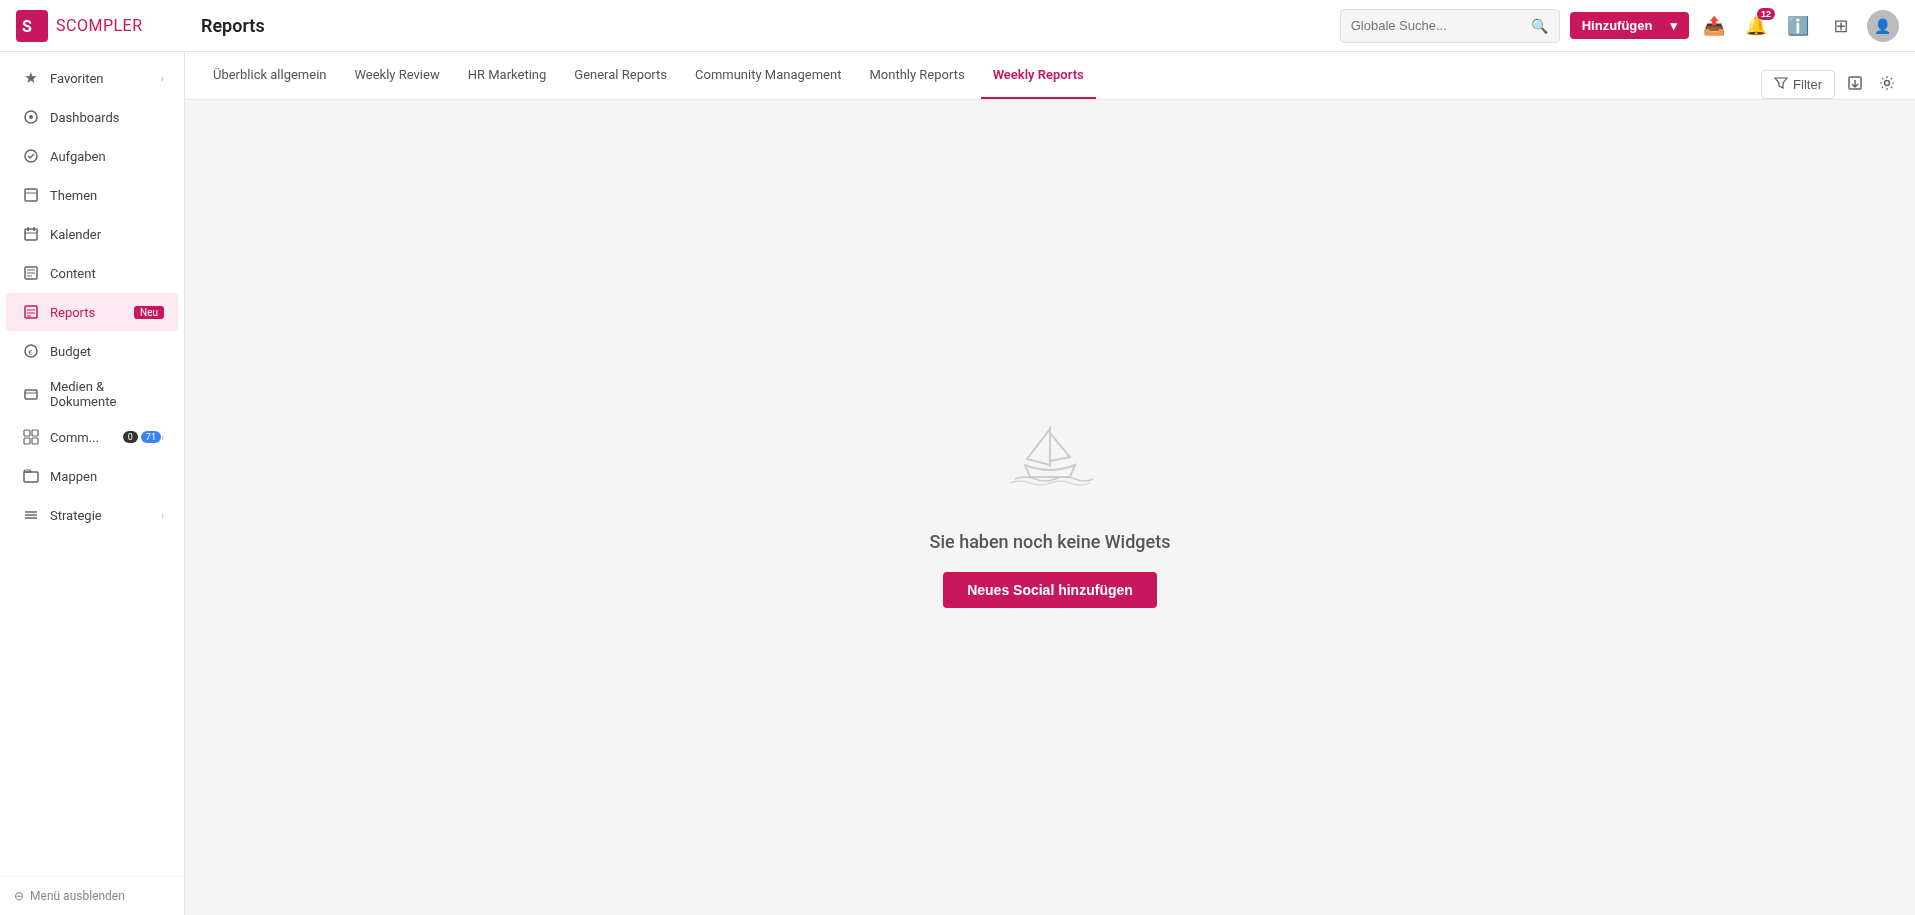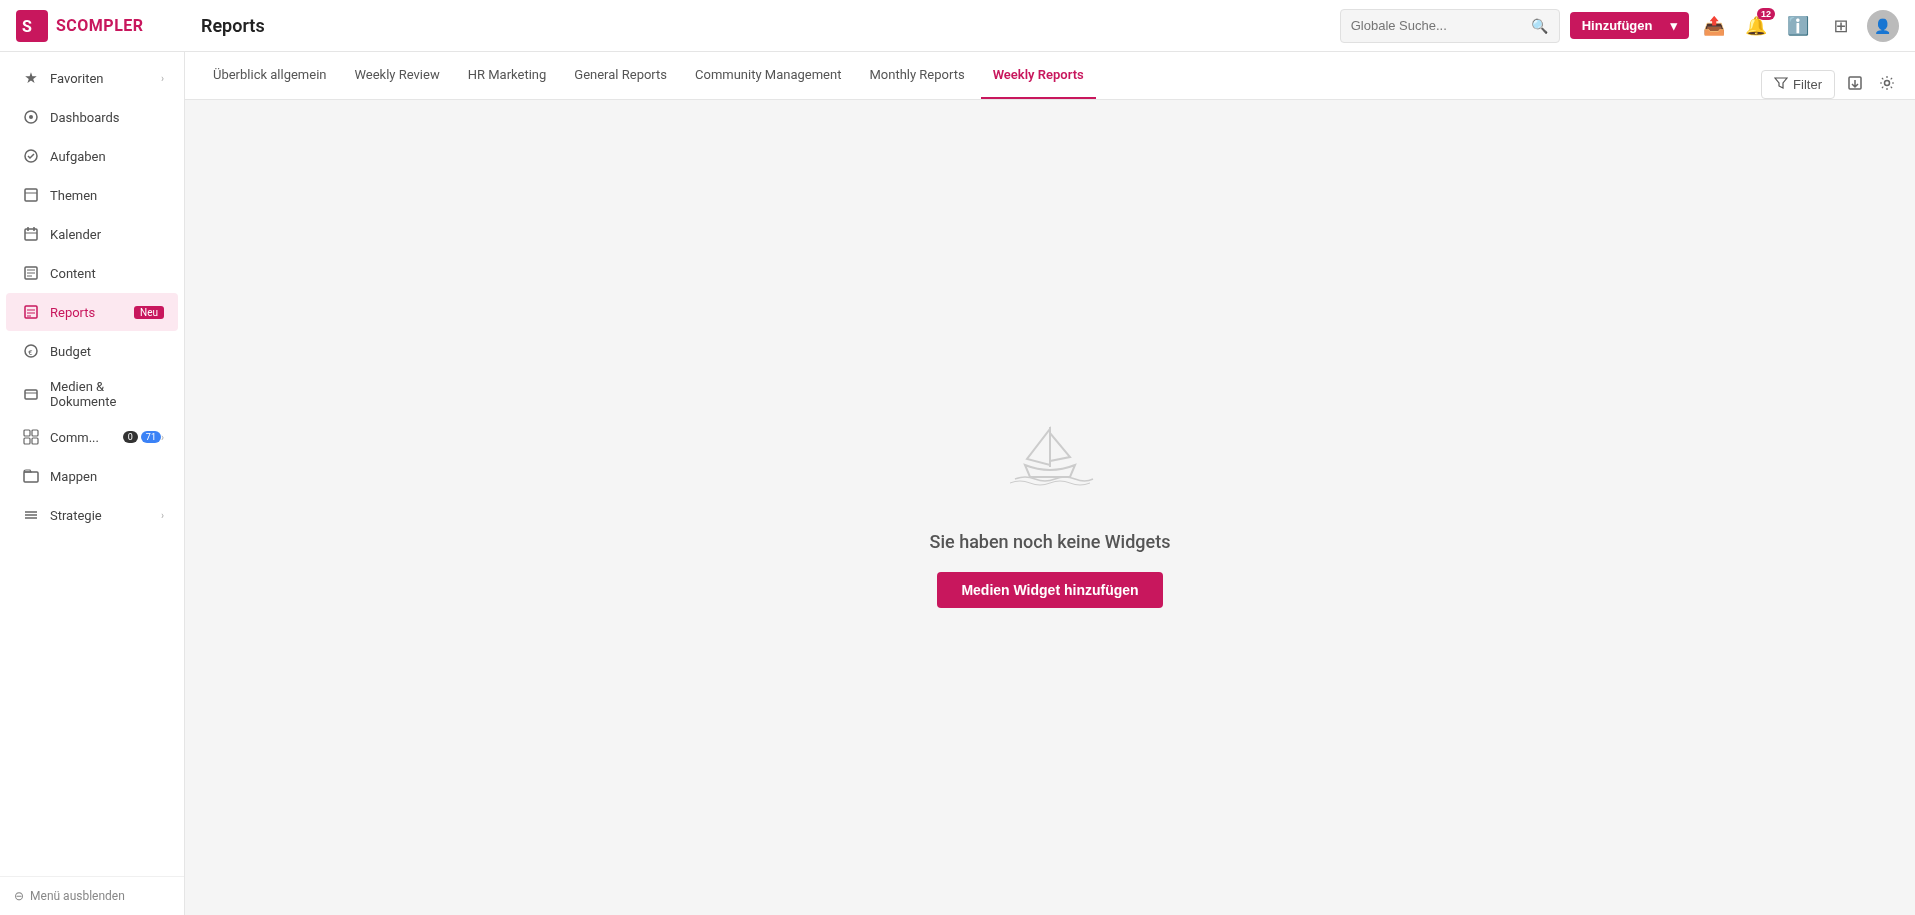--- a/index.html
+++ b/index.html
@@ -25,21 +25,21 @@
       width: 185px;
       flex-shrink: 0;
     }
     .logo-icon {
       width: 32px;
       height: 32px;
       margin-right: 8px;
     }
     .logo-text {
       font-size: 16px;
-      font-weight: 700;
+      font-weight: 400;
       color: #c8175d;
       letter-spacing: 0.5px;
     }
     .header-title {
       font-size: 18px;
       font-weight: 600;
       color: #222;
       flex: 1;
     }
     .header-right {
@@ -560,18 +560,18 @@
           <path d="M45 22 L45 58 L22 52 Z" fill="none" stroke="#ccc" stroke-width="2"></path>
 
           <path d="M45 26 L45 54 L65 50 Z" fill="none" stroke="#ccc" stroke-width="2"></path>
 
           <path d="M10 72 Q20 68 30 72 Q40 76 50 72 Q60 68 70 72 Q80 76 88 72" fill="none" stroke="#ccc" stroke-width="1.5"></path>
           <path d="M5 76 Q15 72 25 76 Q35 80 45 76 Q55 72 65 76 Q75 80 85 76" fill="none" stroke="#ccc" stroke-width="1"></path>
         </svg>
       </div>
       <div class="empty-text">Sie haben noch keine Widgets</div>
       <button class="btn-add-widget">
-        <span>Medien Widget hinzufügen</span>
+        <span>Neues Social hinzufügen</span>
       </button>
     </div>
 
   </div>
 </div>
 
 </body></html>

